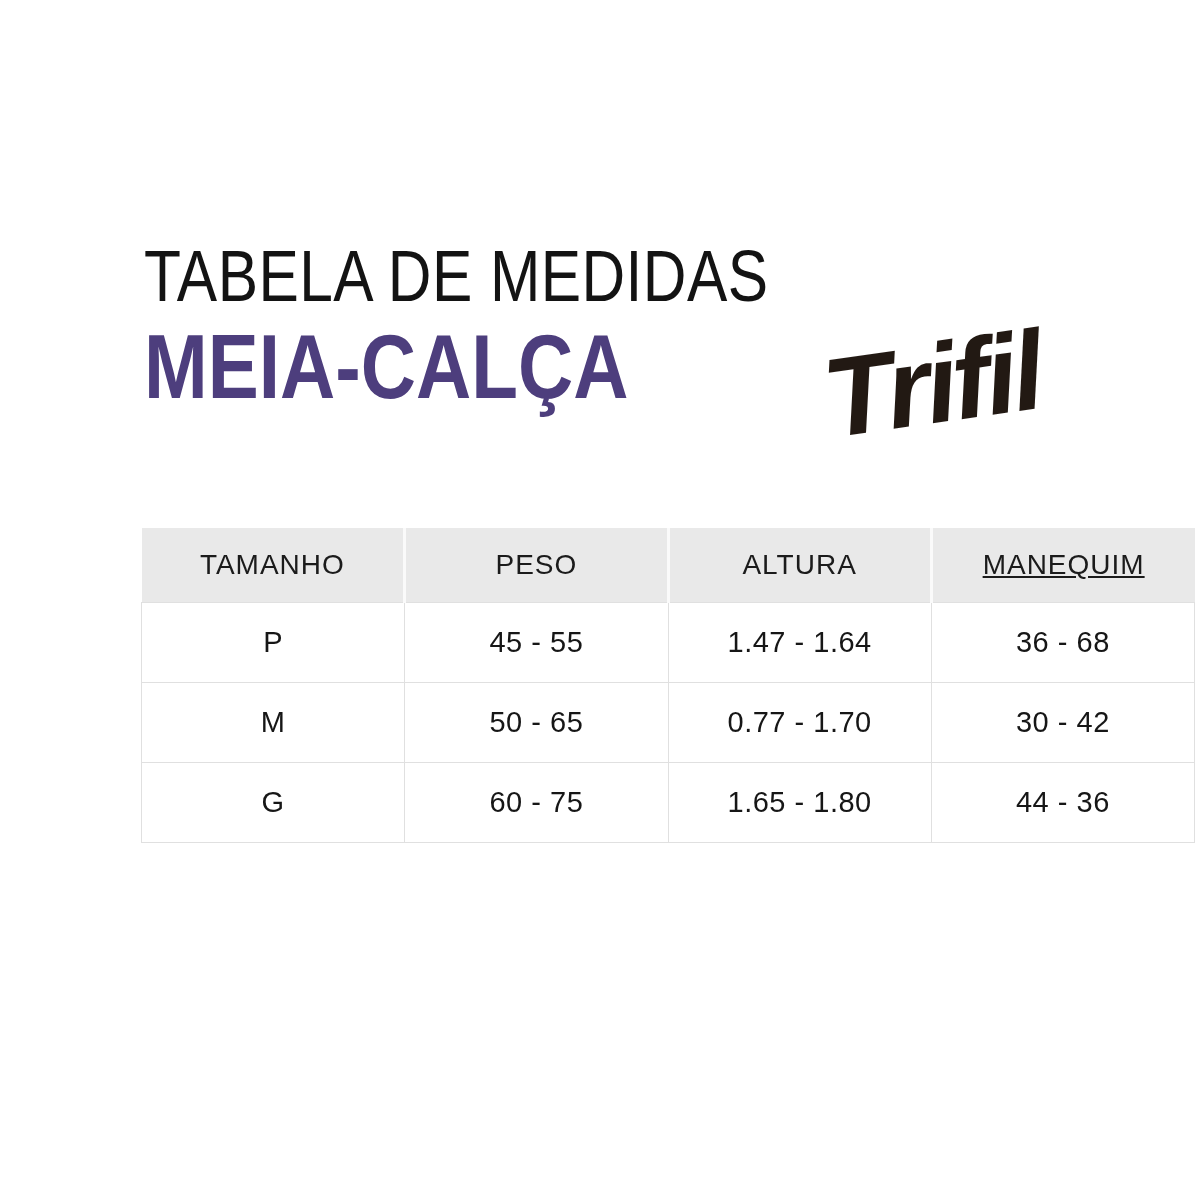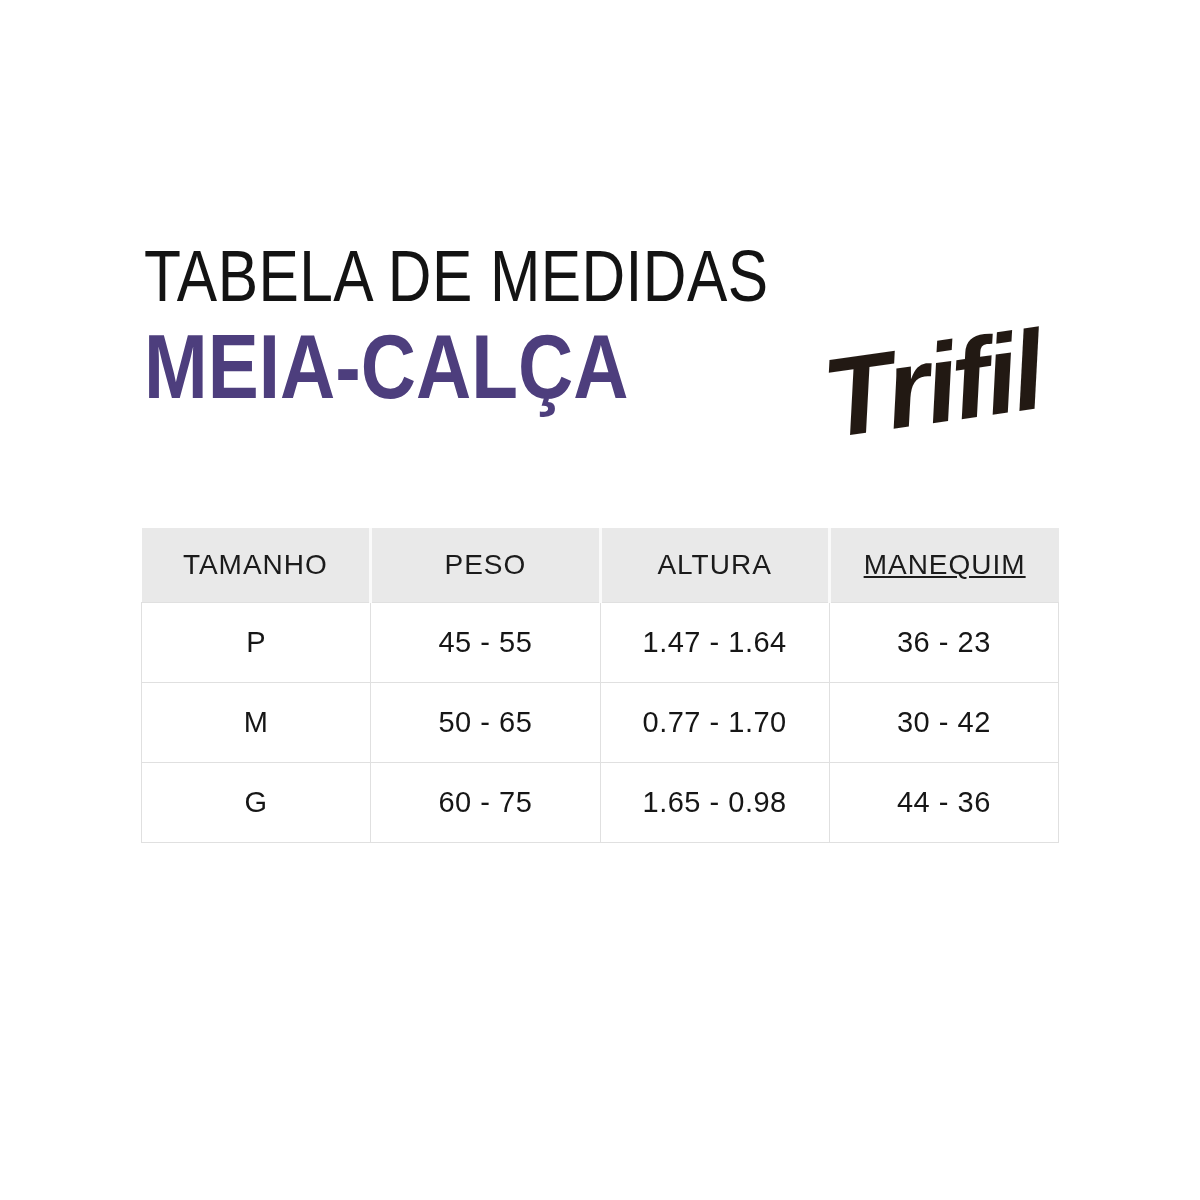--- a/index.html
+++ b/index.html
@@ -51,21 +51,21 @@
     letter-spacing: -4px;
     text-align: center;
     white-space: nowrap;
     transform: rotate(-8deg);
     transform-origin: center center;
   }
   .size-table {
     position: absolute;
     left: 141px;
     top: 528px;
-    width: 918px;
+    width: 1054px;
     border-collapse: collapse;
     table-layout: fixed;
   }
   .size-table th {
     height: 72px;
     background: #e9e9e9;
     font-size: 28px;
     font-weight: 400;
     color: #1b1b1b;
     letter-spacing: 1px;
@@ -105,30 +105,30 @@
         <th>PESO</th>
         <th>ALTURA</th>
         <th>MANEQUIM</th>
       </tr>
     </thead>
     <tbody>
       <tr>
         <td>P</td>
         <td>45 - 55</td>
         <td>1.47 - 1.64</td>
-        <td>36 - 23</td>
+        <td>36 - 68</td>
       </tr>
       <tr>
         <td>M</td>
         <td>50 - 65</td>
         <td>0.77 - 1.70</td>
         <td>30 - 42</td>
       </tr>
       <tr>
         <td>G</td>
         <td>60 - 75</td>
-        <td>1.65 - 0.98</td>
+        <td>1.65 - 1.80</td>
         <td>44 - 36</td>
       </tr>
     </tbody>
   </table>
 
 </div>
 
 </body></html>

